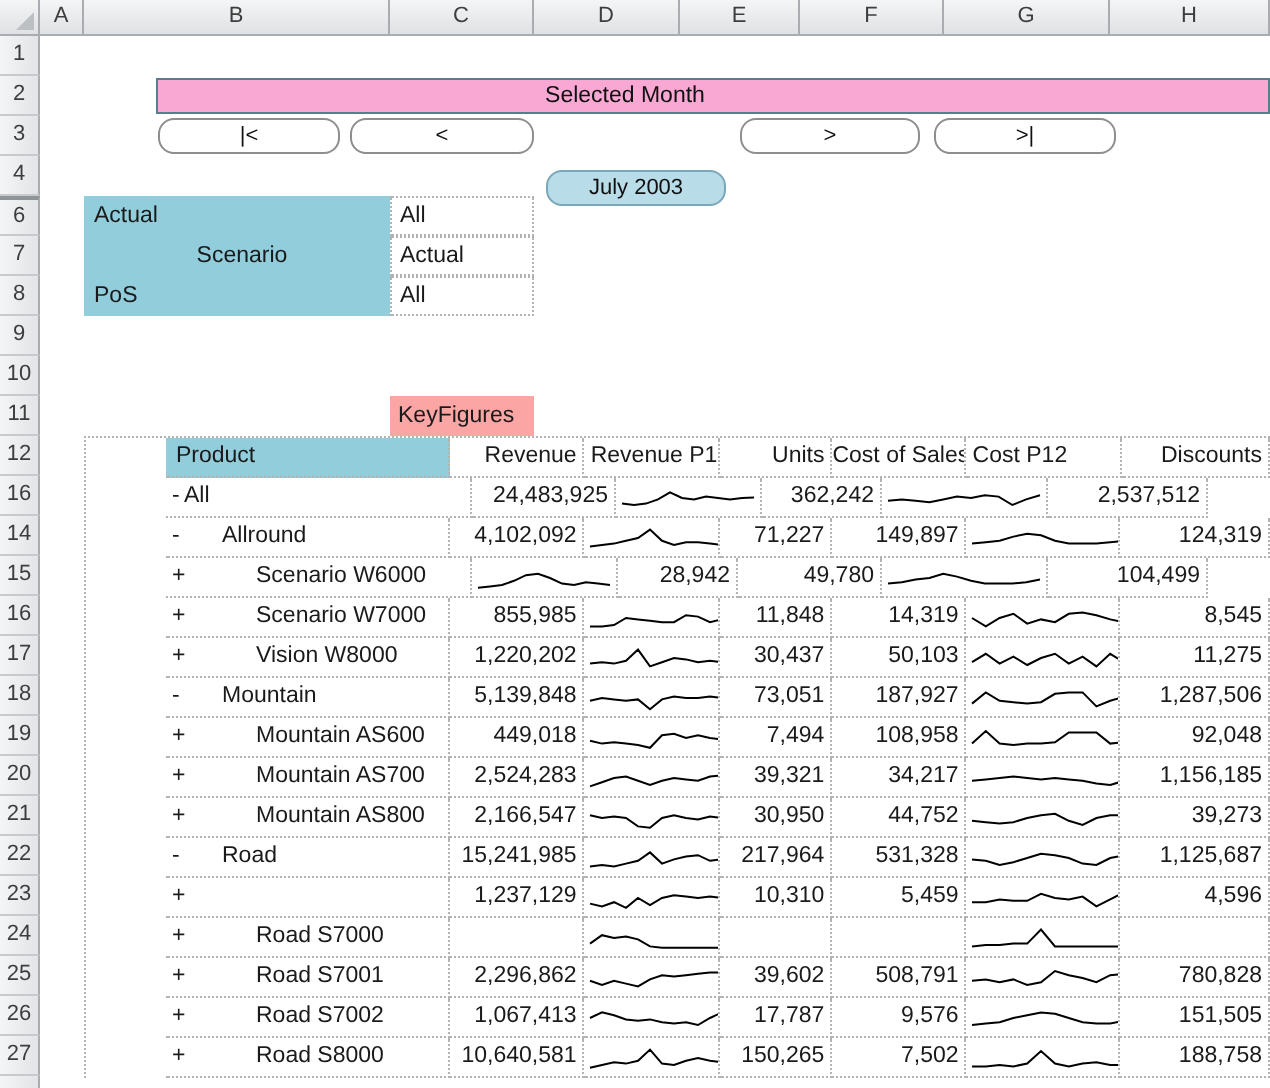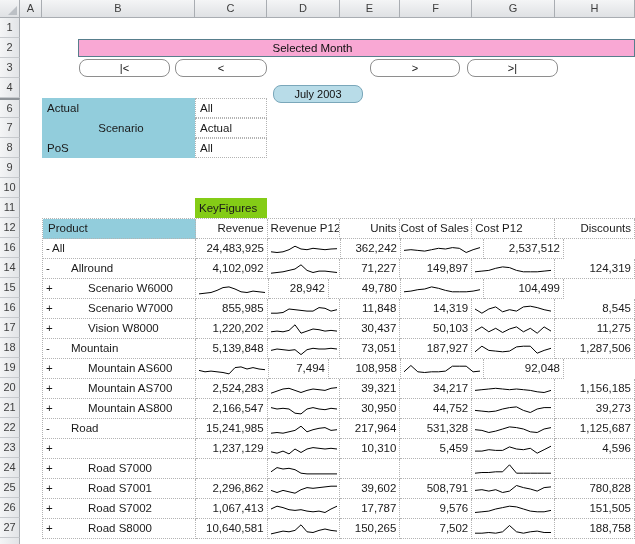--- a/index.html
+++ b/index.html
@@ -23,25 +23,25 @@
   .banner{position:absolute;left:58px;top:21px;width:557px;height:18px;box-sizing:border-box;
           background:#f9a8d4;border:1px solid #587e8c;display:flex;align-items:center;justify-content:center;
           padding-right:88px;color:#101010;}
   .navbtn{position:absolute;top:41px;height:18px;box-sizing:border-box;background:#fff;border:1px solid #8e8e8e;
           border-radius:8px;display:flex;align-items:center;justify-content:center;font-size:11px;color:#101010;cursor:default;}
   .navbtn.active{background:#B8DCE8;border-color:#7aa7ba;margin-top:26px;}
   .fil-label{position:absolute;left:22px;width:153px;height:20px;box-sizing:border-box;background:#92CDDC;
              line-height:20px;padding-left:5px;}
   .fil-value{position:absolute;left:175px;width:72px;height:20px;box-sizing:border-box;background:#fff;
              border:1px dotted #b3b3b3;line-height:18px;padding-left:4px;}
-  .keyfig{position:absolute;left:175px;top:180px;width:72px;height:20px;box-sizing:border-box;background:#84cc16;
+  .keyfig{position:absolute;left:175px;top:180px;width:72px;height:20px;box-sizing:border-box;background:#fca5a5;
           line-height:20px;padding-left:4px;}
   
   .dtable{position:absolute;left:22px;top:200px;width:593px;border-left:1px dotted #b3b3b3;border-top:1px dotted #b3b3b3;box-sizing:border-box;}
-  .trow{display:flex;height:20px;}
+  .trow{display:flex;height:20px;margin-left:40px;}
   .tcell{height:20px;box-sizing:border-box;border-right:1px dotted #b3b3b3;border-bottom:1px dotted #b3b3b3;
          line-height:19px;overflow:hidden;white-space:nowrap;position:relative;background:#fff;}
   .w0{width:153px}.w1{width:72px}.w2{width:73px}.w3{width:60px}.w4{width:72px}.w5{width:83px}.w6{width:80px}
   .num{text-align:right;padding-right:3px;}
   .tleft{padding-left:3px;}
   .th-product{background:#92CDDC;padding-left:5px;}
   .psign{position:absolute;left:3px;top:0;}
   .pname{position:absolute;top:0;}
   .lvl0{left:9px}.lvl1{left:28px}.lvl2{left:45px}
   .spark-svg{display:block;margin-top:1px;}
@@ -242,20 +242,21 @@
                 <polyline points="3.0,11.8 9.9,6.2 16.8,10.4 23.7,11.1 30.6,11.8 37.5,11.1 44.5,6.9 51.4,6.2 58.3,6.2 65.2,13.2 72.1,10.4 79.0,8.3" fill="none" stroke="#000000" stroke-width="1"></polyline>
               </svg>
             </div>
             <div class="tcell w6 num">1,287,506</div>
           </div>
           <div class="trow">
             <div class="tcell w0">
               <span class="psign">+</span>
               <span class="pname lvl2">Mountain AS600</span>
             </div>
+            <div class="tcell w1 num">449,018</div>
             <div class="tcell w2">
               <svg width="72" height="18" class="spark-svg">
                 <polyline points="3.0,10.4 9.0,11.8 15.0,11.1 21.0,11.8 27.0,12.5 33.0,13.9 39.0,7.6 45.0,6.9 51.0,9.0 57.0,7.6 63.0,9.0 69.0,9.7" fill="none" stroke="#000000" stroke-width="1"></polyline>
               </svg>
             </div>
             <div class="tcell w3 num">7,494</div>
             <div class="tcell w4 num">108,958</div>
             <div class="tcell w5">
               <svg width="82" height="18" class="spark-svg">
                 <polyline points="3.0,11.8 9.9,5.5 16.8,11.8 23.7,12.5 30.6,11.8 37.5,11.8 44.5,11.1 51.4,6.2 58.3,6.2 65.2,6.2 72.1,11.8 79.0,11.1" fill="none" stroke="#000000" stroke-width="1"></polyline>

